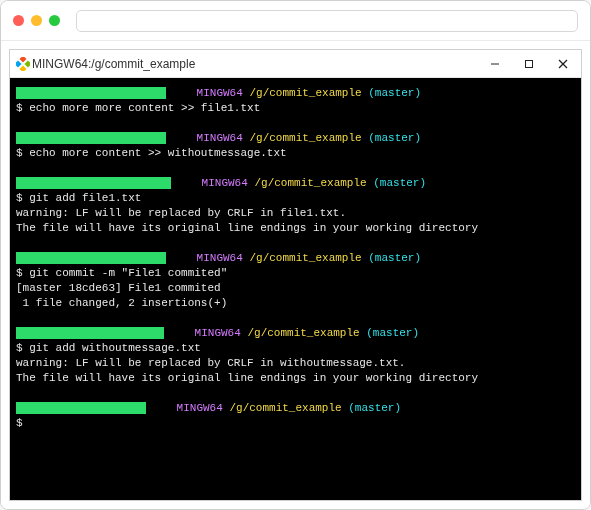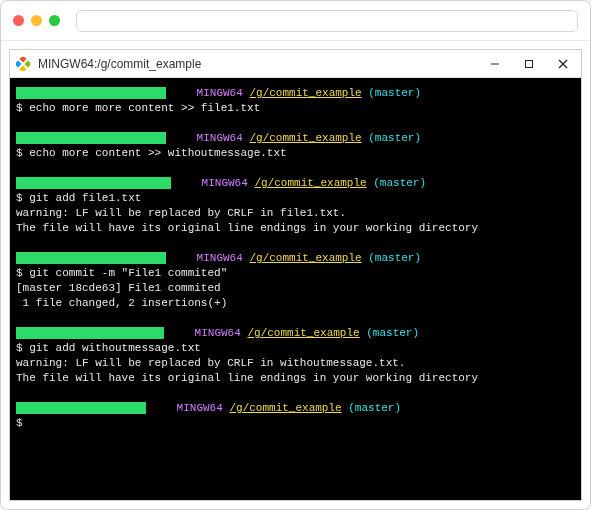--- a/index.html
+++ b/index.html
@@ -56,21 +56,21 @@
     flex-direction: column;
     overflow: hidden;
   }
   .term-titlebar {
     height: 28px;
     display: flex;
     align-items: center;
     padding: 0 6px;
     background: #fff;
     border-bottom: 1px solid #e6e6e6;
-    gap: 8px;
+    gap: 2px;
   }
   .term-icon {
     width: 14px; height: 14px;
     display:flex;align-items:center;justify-content:center;
   }
   .term-title {
     font-size: 12px;
     color: #333;
     flex: 1;
   }
@@ -89,21 +89,21 @@
     overflow: hidden;
   }
   .user-hl {
     background: #2ddb6a;
     color: #2ddb6a;
     display: inline-block;
     height: 12px;
     vertical-align: middle;
   }
   .mingw { color: #d67cff; margin-left: 24px; }
-  .path { color: #f2d94a; text-decoration: underline; }
+  .path { color: #f2d94a; }
   .branch { color: #35e0e8; }
   .white { color: #e8e8e8; }
   .row { display:block; }
 </style>
 </head>
 <body>
 
 <div class="browser-frame">
   <div class="browser-toolbar">
     <div class="dots">

